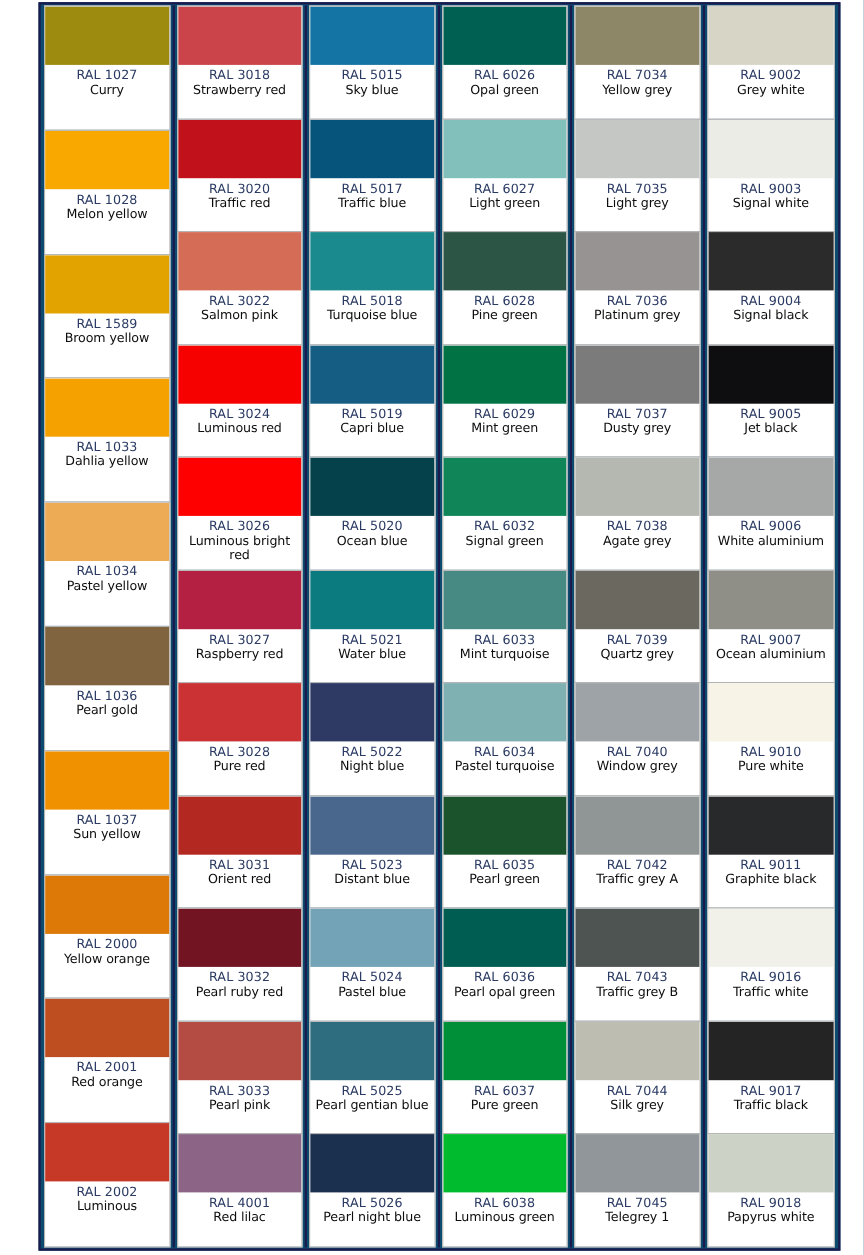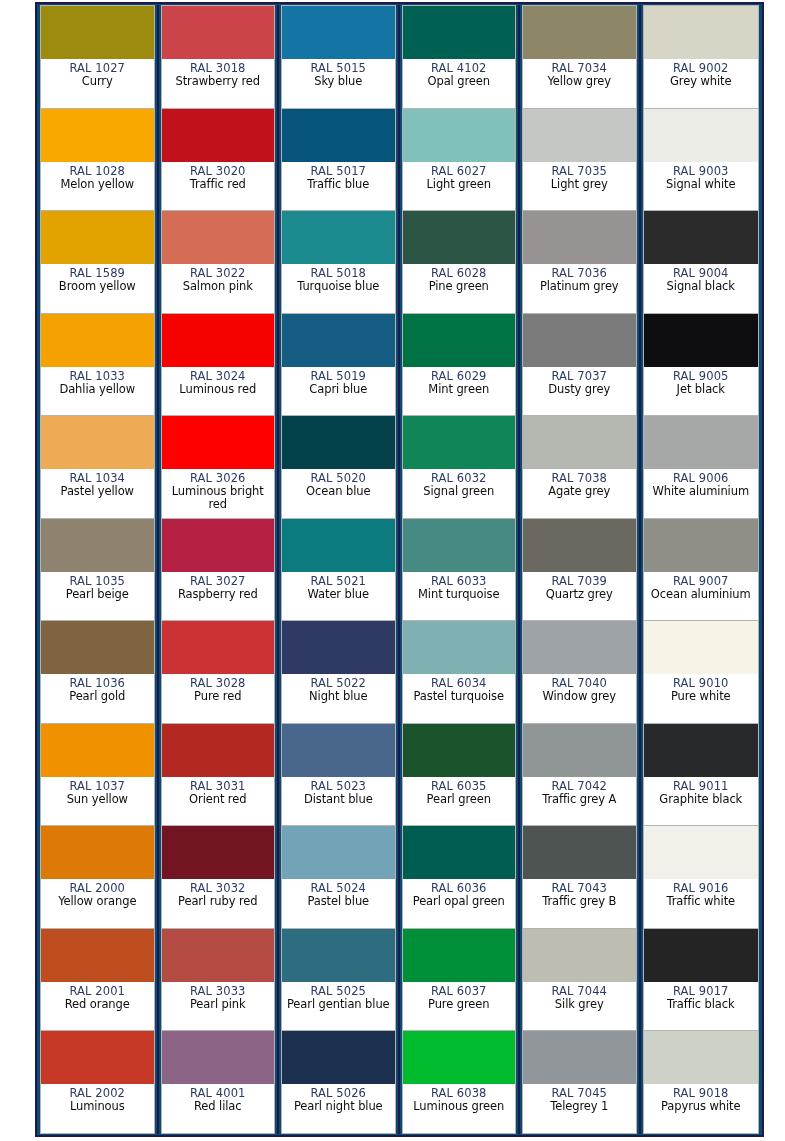--- a/index.html
+++ b/index.html
@@ -130,27 +130,20 @@
           </div>
         </div>
         <div class="ral-cell">
           <div class="swatch" style="background: rgb(237, 171, 86);"></div>
           <div class="cell-labels">
             <div class="ral-code">RAL 1034</div>
             <div class="ral-name">Pastel yellow</div>
           </div>
         </div>
         <div class="ral-cell">
-          <div class="swatch" style="background: rgb(143, 131, 112);"></div>
-          <div class="cell-labels">
-            <div class="ral-code">RAL 1035</div>
-            <div class="ral-name">Pearl beige</div>
-          </div>
-        </div>
-        <div class="ral-cell">
           <div class="swatch" style="background: rgb(128, 100, 64);"></div>
           <div class="cell-labels">
             <div class="ral-code">RAL 1036</div>
             <div class="ral-name">Pearl gold</div>
           </div>
         </div>
         <div class="ral-cell">
           <div class="swatch" style="background: rgb(240, 146, 0);"></div>
           <div class="cell-labels">
             <div class="ral-code">RAL 1037</div>
@@ -334,21 +327,21 @@
           <div class="cell-labels">
             <div class="ral-code">RAL 5026</div>
             <div class="ral-name">Pearl night blue</div>
           </div>
         </div>
       </div>
       <div class="ral-column">
         <div class="ral-cell">
           <div class="swatch" style="background: rgb(0, 96, 82);"></div>
           <div class="cell-labels">
-            <div class="ral-code">RAL 4102</div>
+            <div class="ral-code">RAL 6026</div>
             <div class="ral-name">Opal green</div>
           </div>
         </div>
         <div class="ral-cell">
           <div class="swatch" style="background: rgb(129, 192, 187);"></div>
           <div class="cell-labels">
             <div class="ral-code">RAL 6027</div>
             <div class="ral-name">Light green</div>
           </div>
         </div>

